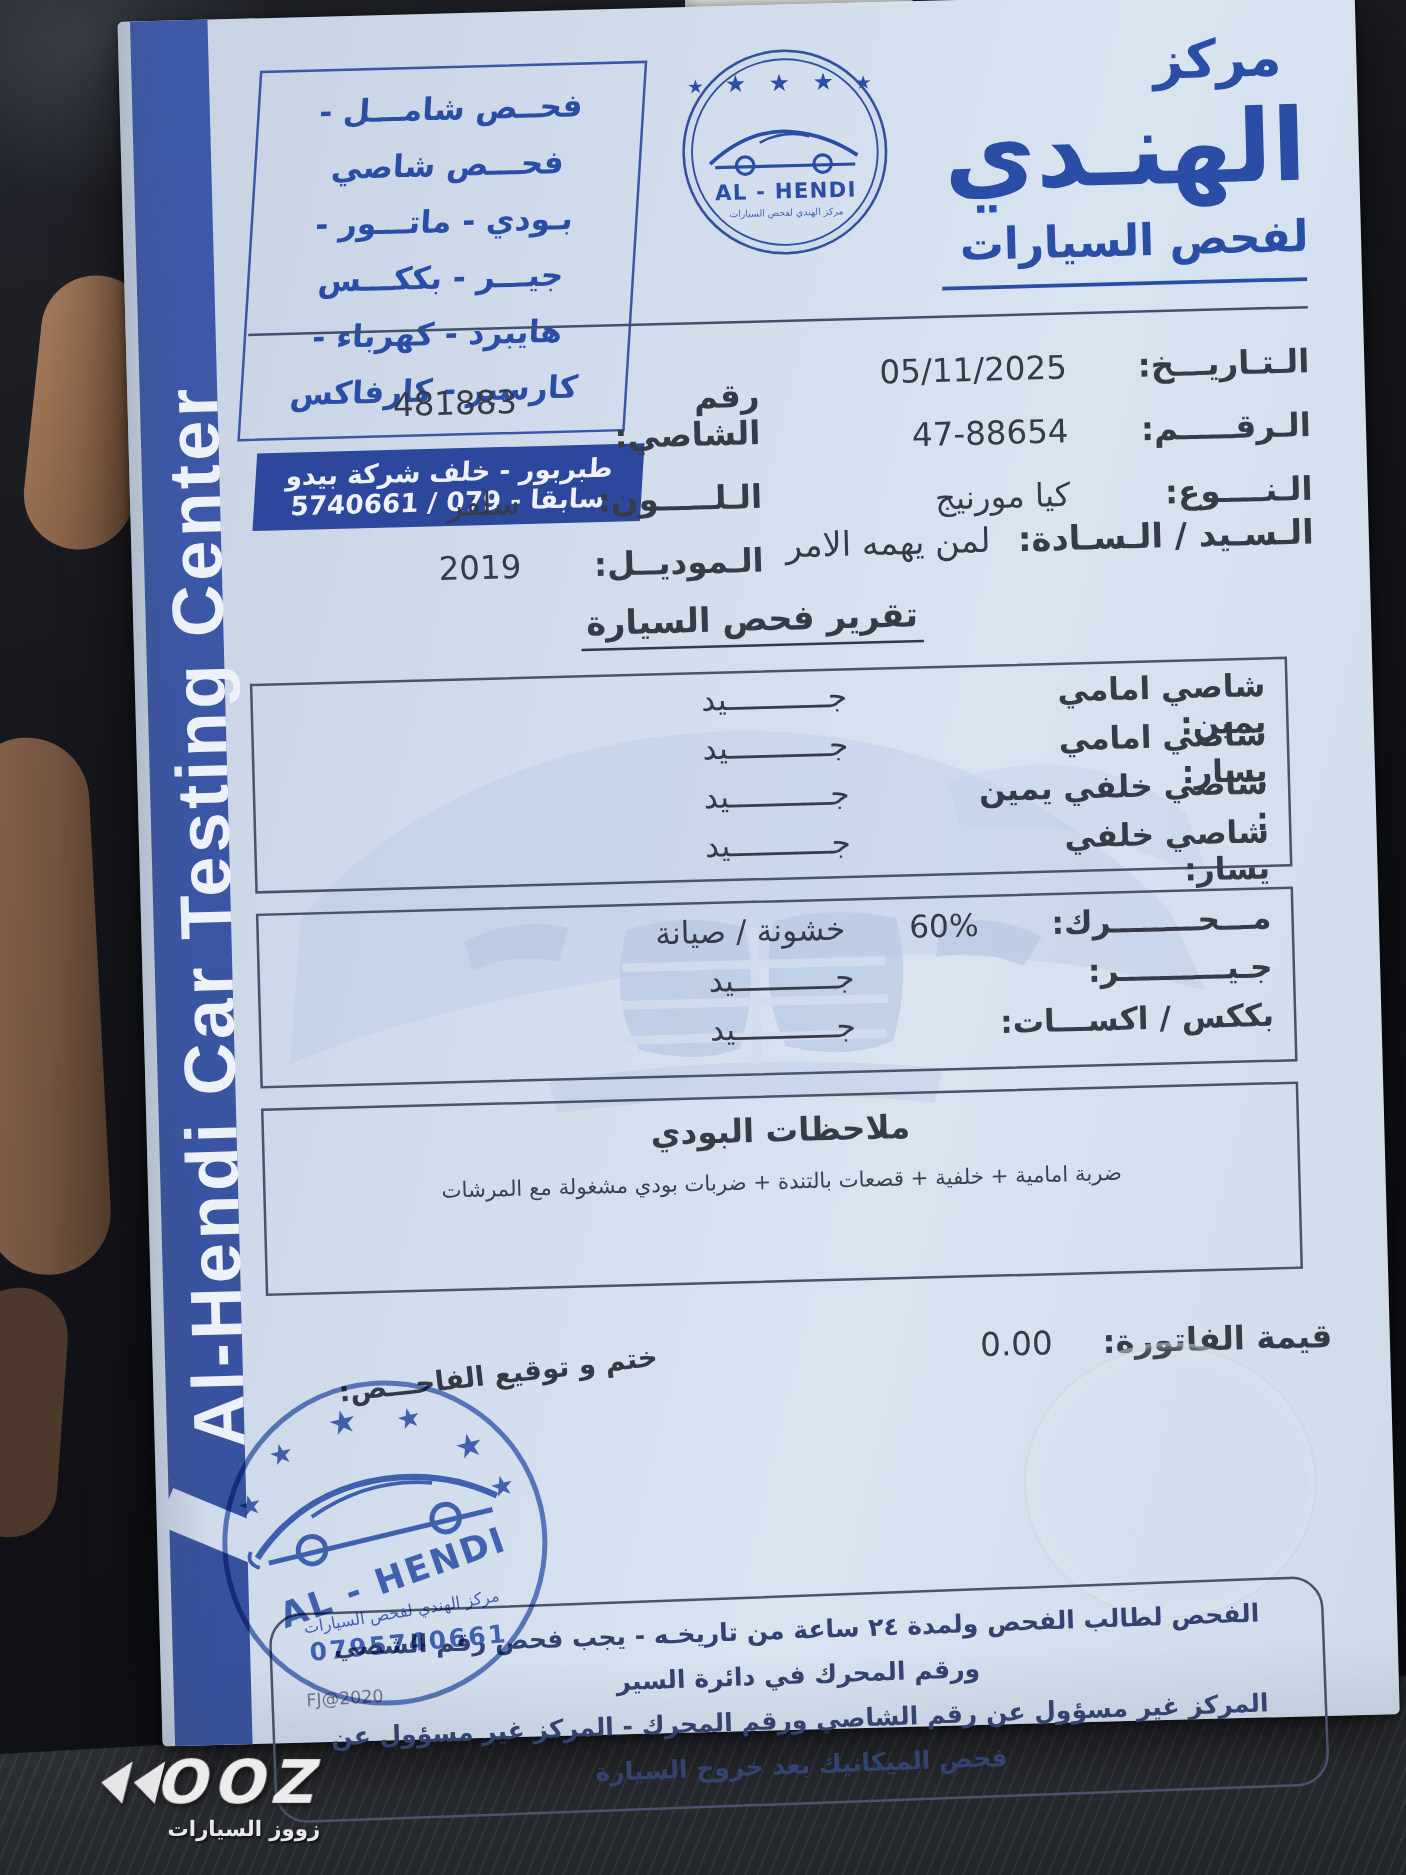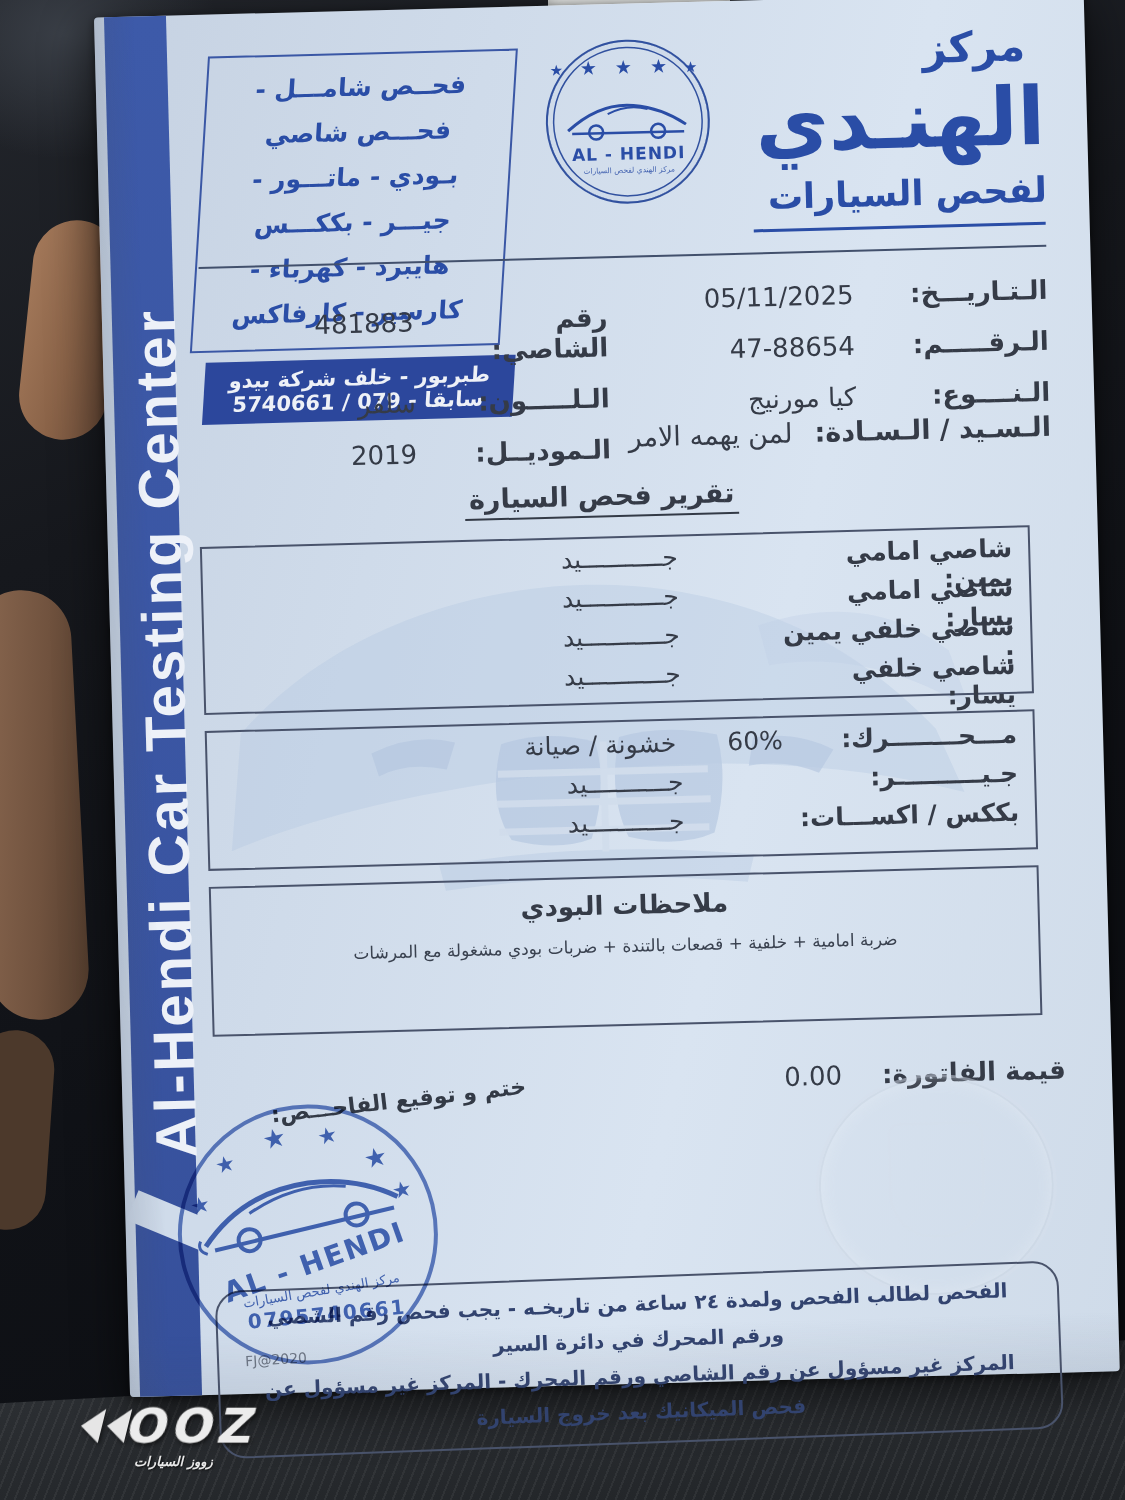--- a/index.html
+++ b/index.html
@@ -116,22 +116,22 @@
               line-height:1.8;transform:rotate(-.6deg);box-sizing:border-box;}
   .fj{position:absolute;left:116px;top:1338px;font-size:14px;color:#6d7684;transform:rotate(-2deg);}
   
   .zooz{position:absolute;left:76px;top:1398px;z-index:4;}
   .z-row{display:flex;align-items:center;transform:skewX(-14deg);
          filter:drop-shadow(2px 2px 2px rgba(0,0,0,.55));}
   .chev{width:0;height:0;border-top:17px solid transparent;border-bottom:17px solid transparent;
         border-right:21px solid #e6e6e6;margin-left:5px;}
   .z-letters{font-size:48px;font-weight:900;color:#ececec;letter-spacing:5px;margin-right:6px;
              font-family:"DejaVu Sans",sans-serif;text-shadow:0 0 2px #444;}
-  .z-sub{text-align:left;direction:rtl;color:#e9e9e9;font-size:13px;font-weight:bold;margin:0 0 0 58px;
-         text-shadow:1px 1px 2px rgba(0,0,0,.7);font-style:italic;}
+  .z-sub{text-align:left;direction:rtl;color:#e9e9e9;font-size:17px;font-weight:bold;margin:0 0 0 58px;
+         text-shadow:1px 1px 2px rgba(0,0,0,.7);}
 </style>
 </head>
 <body>
 
 <div class="photo">
   <div class="corner-light"></div>
   <div class="cup"></div>
   <div class="cable"></div>
   <div class="thumb"></div>
   <div class="finger"></div>

